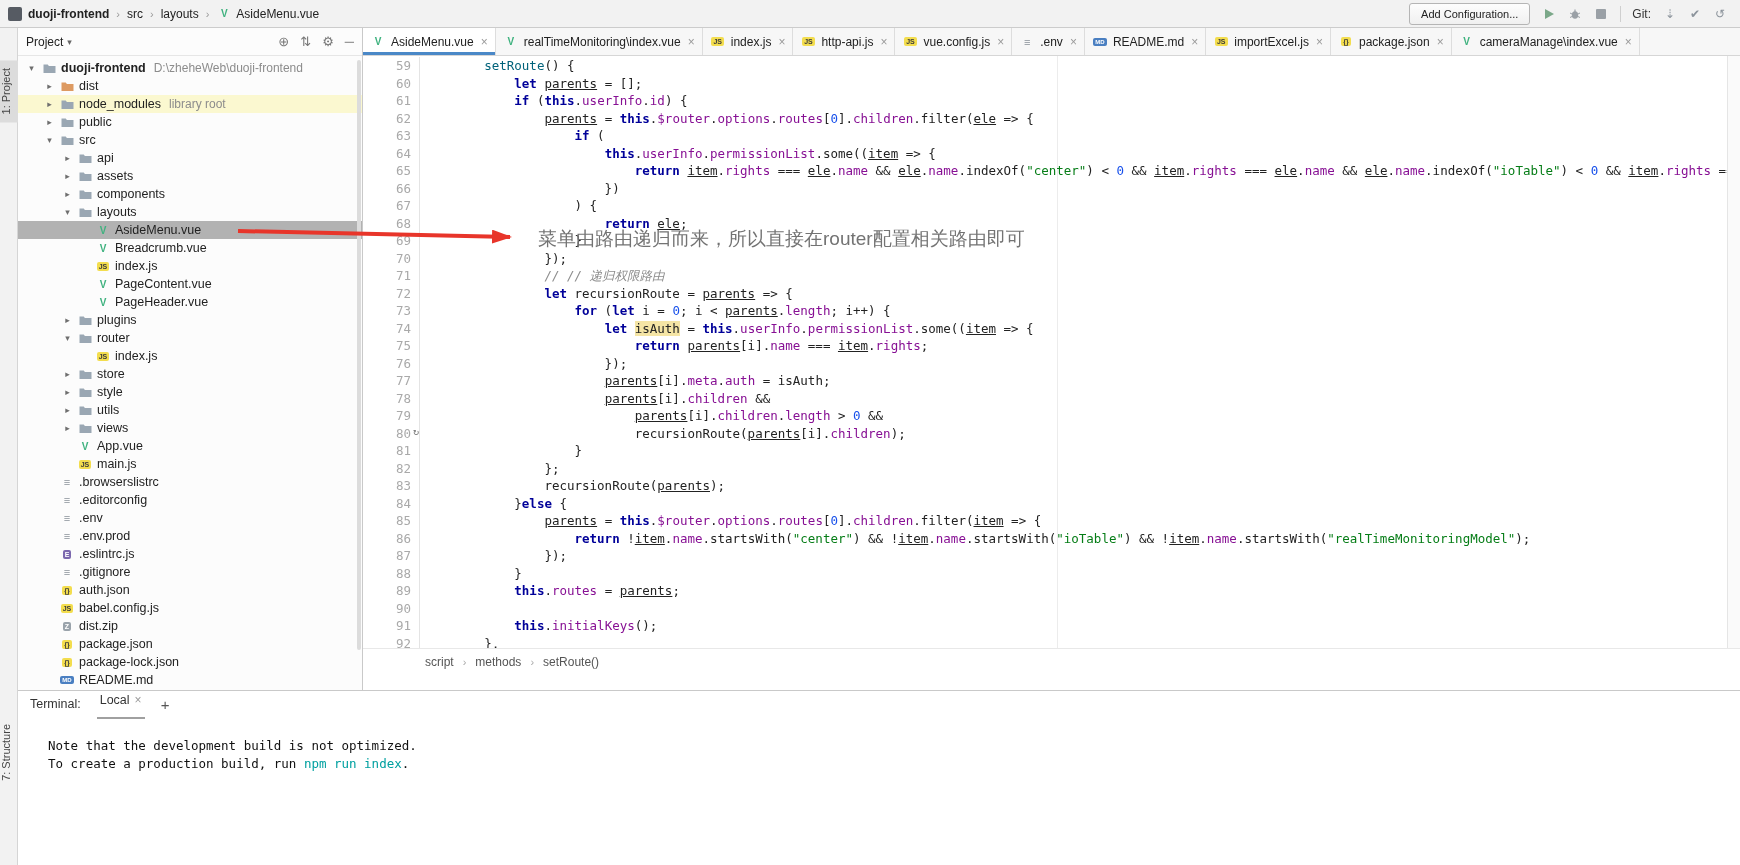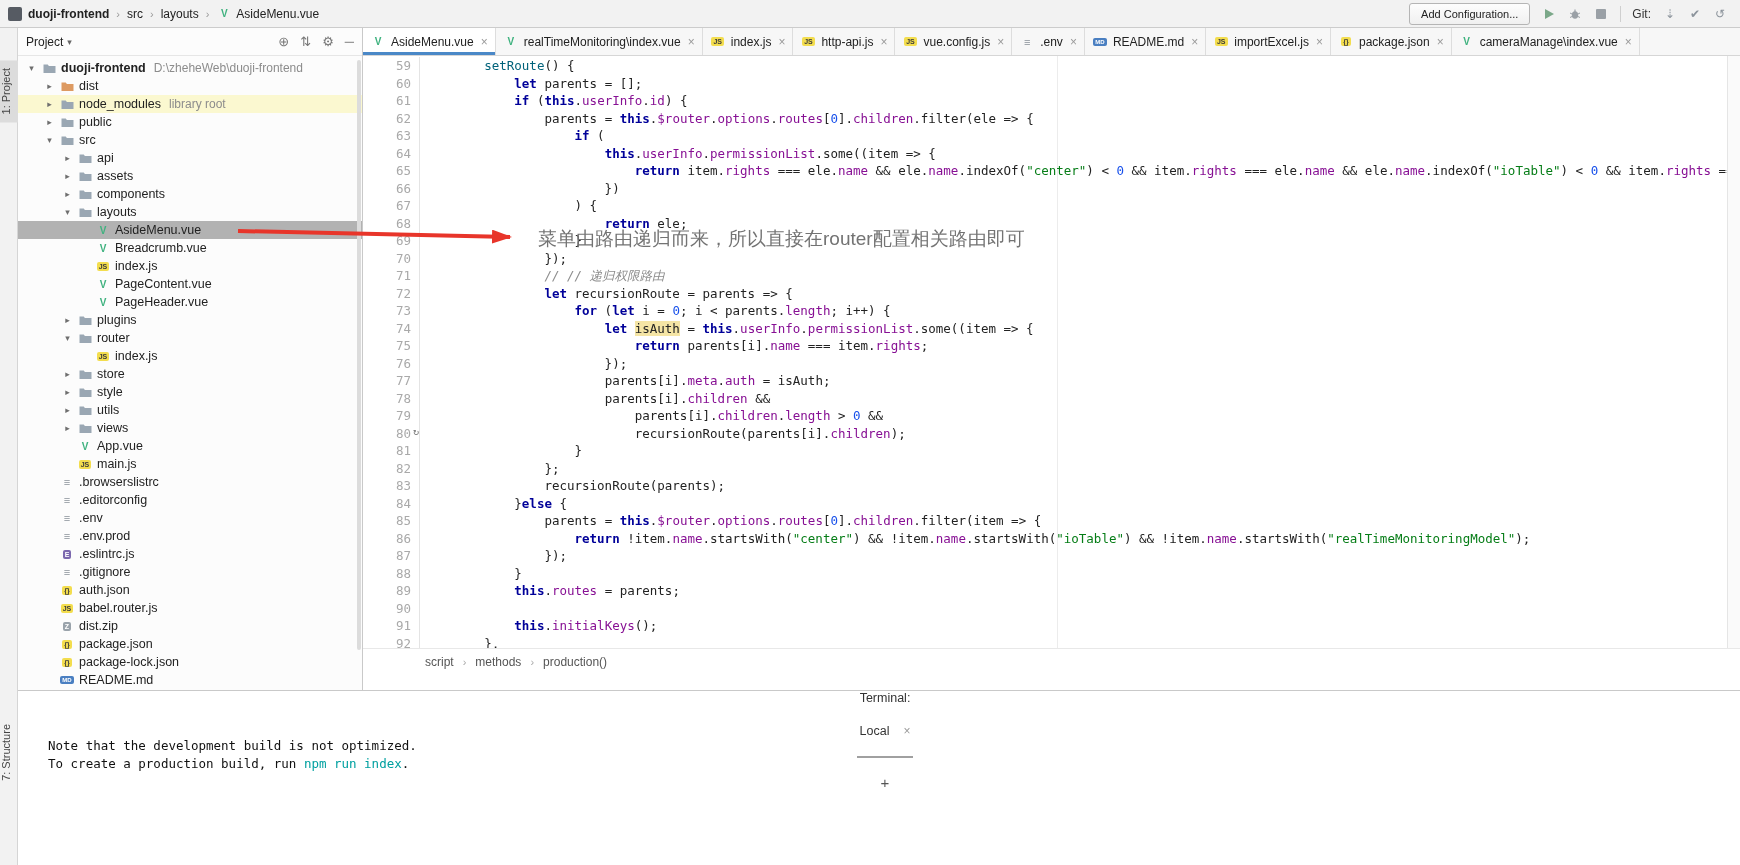--- a/index.html
+++ b/index.html
@@ -61,32 +61,32 @@
   .cl{display:flex;height:17.5px;}
   .ln{flex:none;width:48px;text-align:right;color:#a9a9a9;padding-right:8px;border-right:1px solid #e4e4e4;position:relative;}
   .gut-ic{position:absolute;right:0px;top:2px;font-size:10px;color:#777;line-height:1;}
   .ct{padding-left:4px;}
   .wrap-guide{position:absolute;top:0;bottom:0;left:694px;width:1px;background:#ececec;}
   .tk-k{color:#000099;font-weight:bold;}
   .tk-s{color:#067d17;}
   .tk-n{color:#1750eb;}
   .tk-c{color:#8c8c8c;font-style:italic;}
   .tk-m{color:#871094;}
-  .tk-u{}
+  .tk-u{text-decoration:underline;}
   .tk-f{color:#00627a;}
   .tk-hl{background:#f5e5a5;}
   .hscroll{position:absolute;left:57px;right:0;bottom:1px;height:9px;}
   .hscroll .thumb{height:6px;margin-top:1px;width:1080px;background:#cfcfcf;border-radius:3px;}
   .crumbs{position:absolute;left:0;right:0;bottom:16px;height:26px;background:#fff;border-top:1px solid #e8e8e8;
     display:flex;align-items:center;gap:9px;padding-left:62px;font-size:12px;color:#555;box-sizing:border-box;}
   .crumbs .sep{color:#aaa;}
   
   .terminal{position:absolute;left:18px;right:0;bottom:0;height:175px;background:#fff;border-top:1px solid #c9c9c9;box-sizing:border-box;}
-  .term-header{height:26px;display:flex;align-items:center;gap:16px;padding-left:12px;font-size:12.5px;color:#333;flex-direction:column;}
-  .term-tab{display:inline-flex;align-items:center;gap:14px;padding:3px 3px 18px 3px;border-bottom:2px solid #a0a0a0;}
+  .term-header{height:26px;display:flex;align-items:center;gap:16px;padding-left:12px;font-size:12.5px;color:#333;}
+  .term-tab{display:inline-flex;align-items:center;gap:5px;padding:3px 3px 10px 3px;border-bottom:2px solid #a0a0a0;}
   .term-tab .x{color:#9a9a9a;font-size:12px;}
   .term-plus{color:#555;font-size:15px;}
   .term-body{padding:20px 0 0 30px;font:12.5px/18px "DejaVu Sans Mono",monospace;color:#111;}
   .tk-cmd{color:#00a0a0;}
   
   .annotation-layer{position:absolute;inset:0;pointer-events:none;z-index:10;}
   .ann-text{position:absolute;left:538px;top:226px;font-size:19px;color:#737373;white-space:nowrap;
     font-family:"Liberation Sans",sans-serif;}
 </style>
 </head>
@@ -400,21 +400,21 @@
           <span class="ic">
             <span class="fbox" style="background:#f3dd4e;color:#3a3a3a">{}</span>
           </span>
           <span class="lbl">auth.json</span>
         </div>
         <div class="tree-row" style="padding-left: 26px;">
           <span class="chev"></span>
           <span class="ic">
             <span class="fbox" style="background:#f3dd4e;color:#3a3a3a">JS</span>
           </span>
-          <span class="lbl">babel.router.js</span>
+          <span class="lbl">babel.config.js</span>
         </div>
         <div class="tree-row" style="padding-left: 26px;">
           <span class="chev"></span>
           <span class="ic">
             <span class="fbox" style="background:#9aa3ab;color:#fff">Z</span>
           </span>
           <span class="lbl">dist.zip</span>
         </div>
         <div class="tree-row" style="padding-left: 26px;">
           <span class="chev"></span>
@@ -520,21 +520,21 @@
       <div class="hscroll">
           <div class="thumb"></div>
         </div>
     </div>
     <div class="right-stripe"></div>
     <div class="crumbs">
         <span>script</span>
         <span class="sep">›</span>
         <span>methods</span>
         <span class="sep">›</span>
-        <span>production()</span>
+        <span>setRoute()</span>
       </div>
   </section>
 
   <section class="terminal">
     <div class="term-header">
       <span class="term-title">Terminal:</span>
       <span class="term-tab">
         <span>Local</span>
         <span class="x">×</span>
       </span>

